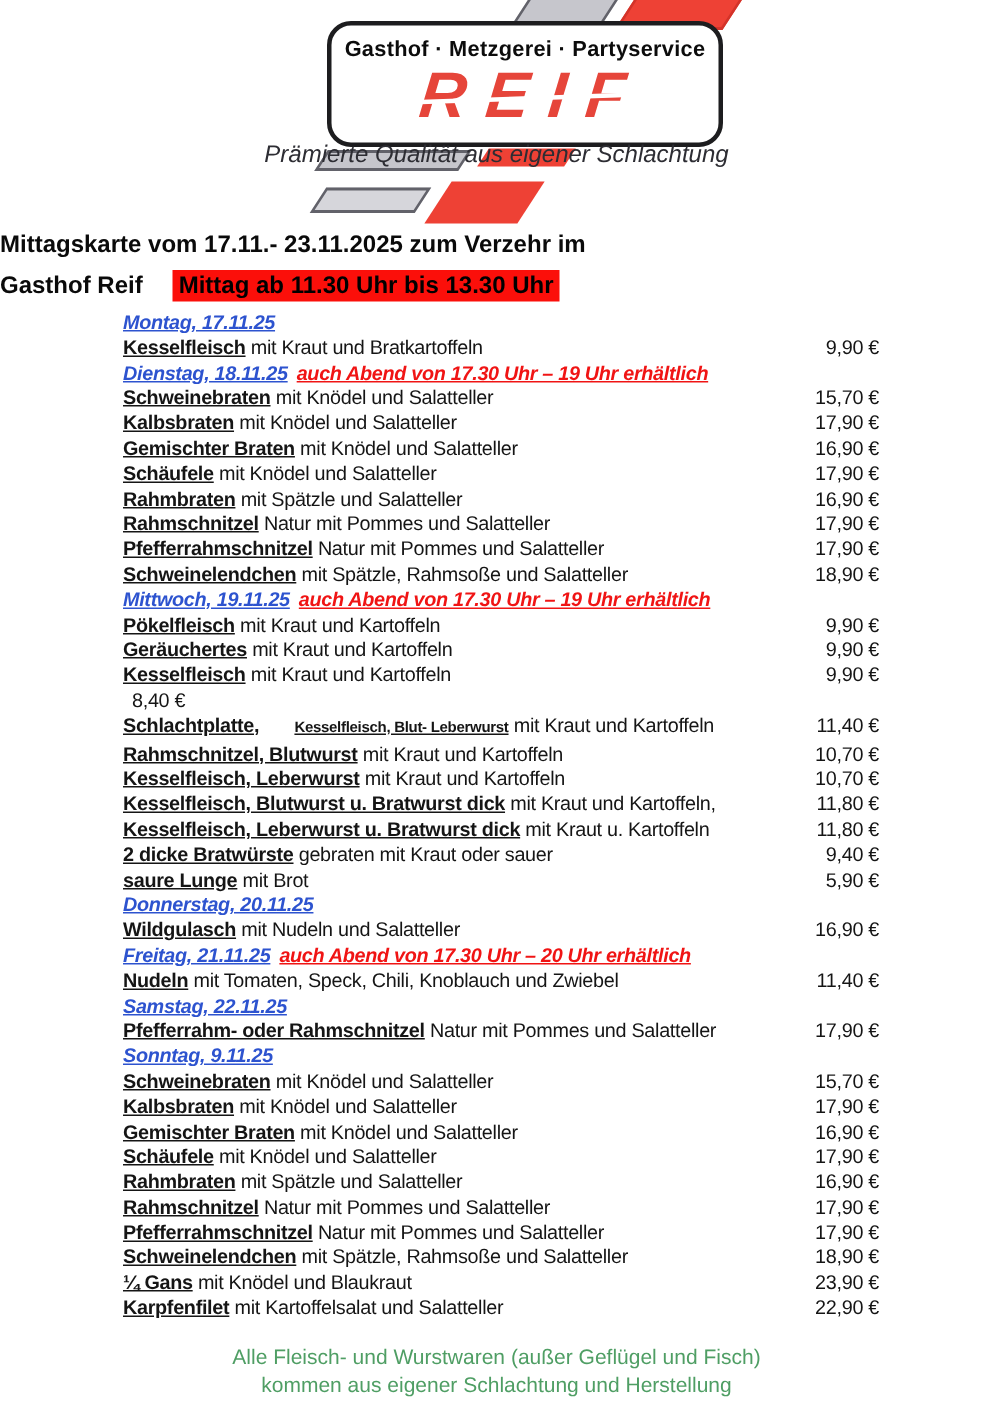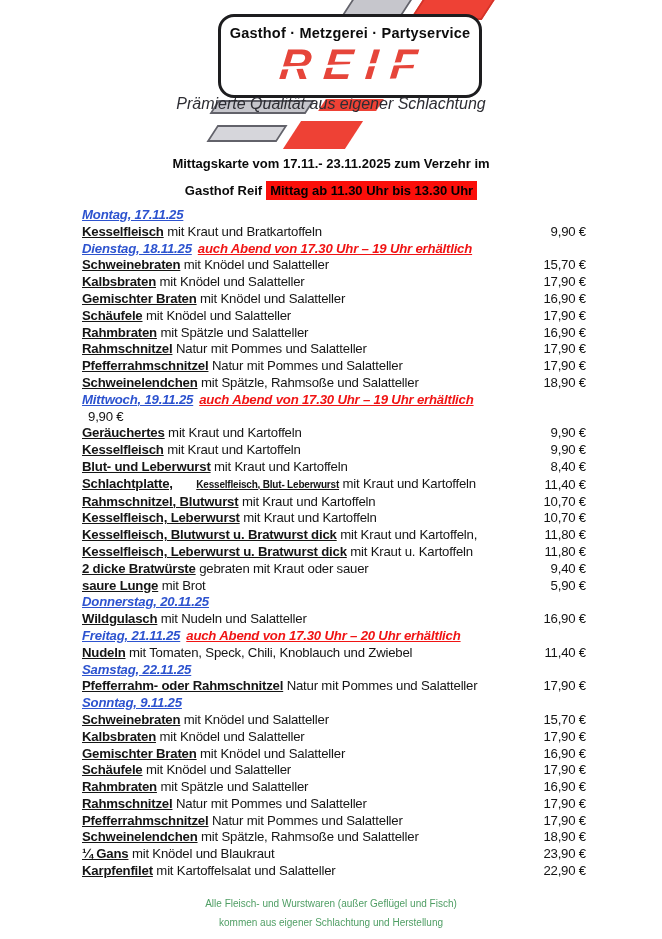--- a/index.html
+++ b/index.html
@@ -19,35 +19,35 @@
             border:3px solid #1d1d1f;border-radius:16px;z-index:2;text-align:center;box-sizing:border-box;}
   .logo-services{margin-top:8px;font-size:14.5px;font-weight:bold;color:#0c0c0c;letter-spacing:0.2px;}
   .logo-brand{margin-top:0;font-size:43px;line-height:46px;font-weight:bold;font-style:italic;
               color:var(--brand_red);letter-spacing:13px;padding-left:10px;transform:skewX(-6deg);}
   .brand-cut{position:absolute;left:20px;width:224px;height:3px;background:#fff;z-index:3;transform:rotate(-2deg);}
   .cut1{top:47px;} .cut2{top:63px;}
   .logo-tagline{position:absolute;top:95px;left:0;width:100%;text-align:center;z-index:2;
                 font-style:italic;font-size:16px;color:#2d2d33;}
 
   
-  .title{margin-top:2px;text-align:center;font-weight:bold;font-size:13px;line-height:27px;color:#0a0a0a;}
-  .title-highlight{background:var(--highlight_red);color:#000;padding:2px 4px;margin-left:4px;}
+  .title{margin-top:2px;text-align:left;font-weight:bold;font-size:16px;line-height:27px;color:#0a0a0a;}
+  .title-highlight{background:var(--highlight_red);color:#000;padding:2px 4px;margin-left:20px;}
 
   
   .menu{margin:3px 76px 0 82px;}
-  .row{display:flex;justify-content:space-between;align-items:flex-end;line-height:16.8px;
+  .row{display:flex;justify-content:space-between;align-items:flex-start;line-height:16.8px;
        font-size:13.2px;letter-spacing:-0.2px;white-space:nowrap;color:#151515;}
   .day-label{color:var(--day_blue);font-weight:bold;font-style:italic;text-decoration:underline;}
   .day-note{color:var(--note_red);font-weight:bold;font-style:italic;text-decoration:underline;margin-left:6px;}
   .nm{font-weight:bold;text-decoration:underline;}
   .nm-s{font-weight:bold;font-size:10px;margin-left:20px;}
   .price{margin-left:6px;}
 
   
-  .footer{margin-top:14px;text-align:center;color:var(--footer_green);font-size:10px;line-height:19px;}
+  .footer{margin-top:14px;text-align:center;color:var(--footer_green);font-size:14px;line-height:19px;}
 </style>
 </head>
 <body>
 
 <div class="page">
 
   <div class="logo">
     <div class="stripe s-top-gray"></div>
     <div class="stripe s-top-red"></div>
     <div class="stripe s-b1-gray"></div>
@@ -110,32 +110,32 @@
         <span class="price">17,90 €</span>
       </div>
       <div class="row item">
         <span class="item-text"><span class="nm">Schweinelendchen</span> <span class="ds">mit Spätzle, Rahmsoße und Salatteller</span></span>
         <span class="price">18,90 €</span>
       </div>
       <div class="row day">
         <span class="day-left"><span class="day-label">Mittwoch, 19.11.25</span><span class="day-note">auch Abend von 17.30 Uhr – 19 Uhr erhältlich</span></span>
       </div>
       <div class="row item">
+        <span class="item-text"><span class="nm">Pökelfleisch</span> <span class="ds">mit Kraut und Kartoffeln</span></span>
         <span class="price">9,90 €</span>
       </div>
       <div class="row item">
         <span class="item-text"><span class="nm">Geräuchertes</span> <span class="ds">mit Kraut und Kartoffeln</span></span>
         <span class="price">9,90 €</span>
       </div>
       <div class="row item">
         <span class="item-text"><span class="nm">Kesselfleisch</span> <span class="ds">mit Kraut und Kartoffeln</span></span>
         <span class="price">9,90 €</span>
       </div>
       <div class="row item">
-        <span class="item-text"><span class="nm">Blut- und Leberwurst</span> <span class="ds">mit Kraut und Kartoffeln</span></span>
         <span class="price">8,40 €</span>
       </div>
       <div class="row item">
         <span class="item-text"><span class="nm">Schlachtplatte,</span> <span class="nm nm-s">Kesselfleisch, Blut- Leberwurst</span> <span class="ds">mit Kraut und Kartoffeln</span></span>
         <span class="price">11,40 €</span>
       </div>
       <div class="row item">
         <span class="item-text"><span class="nm">Rahmschnitzel, Blutwurst</span> <span class="ds">mit Kraut und Kartoffeln</span></span>
         <span class="price">10,70 €</span>
       </div>

